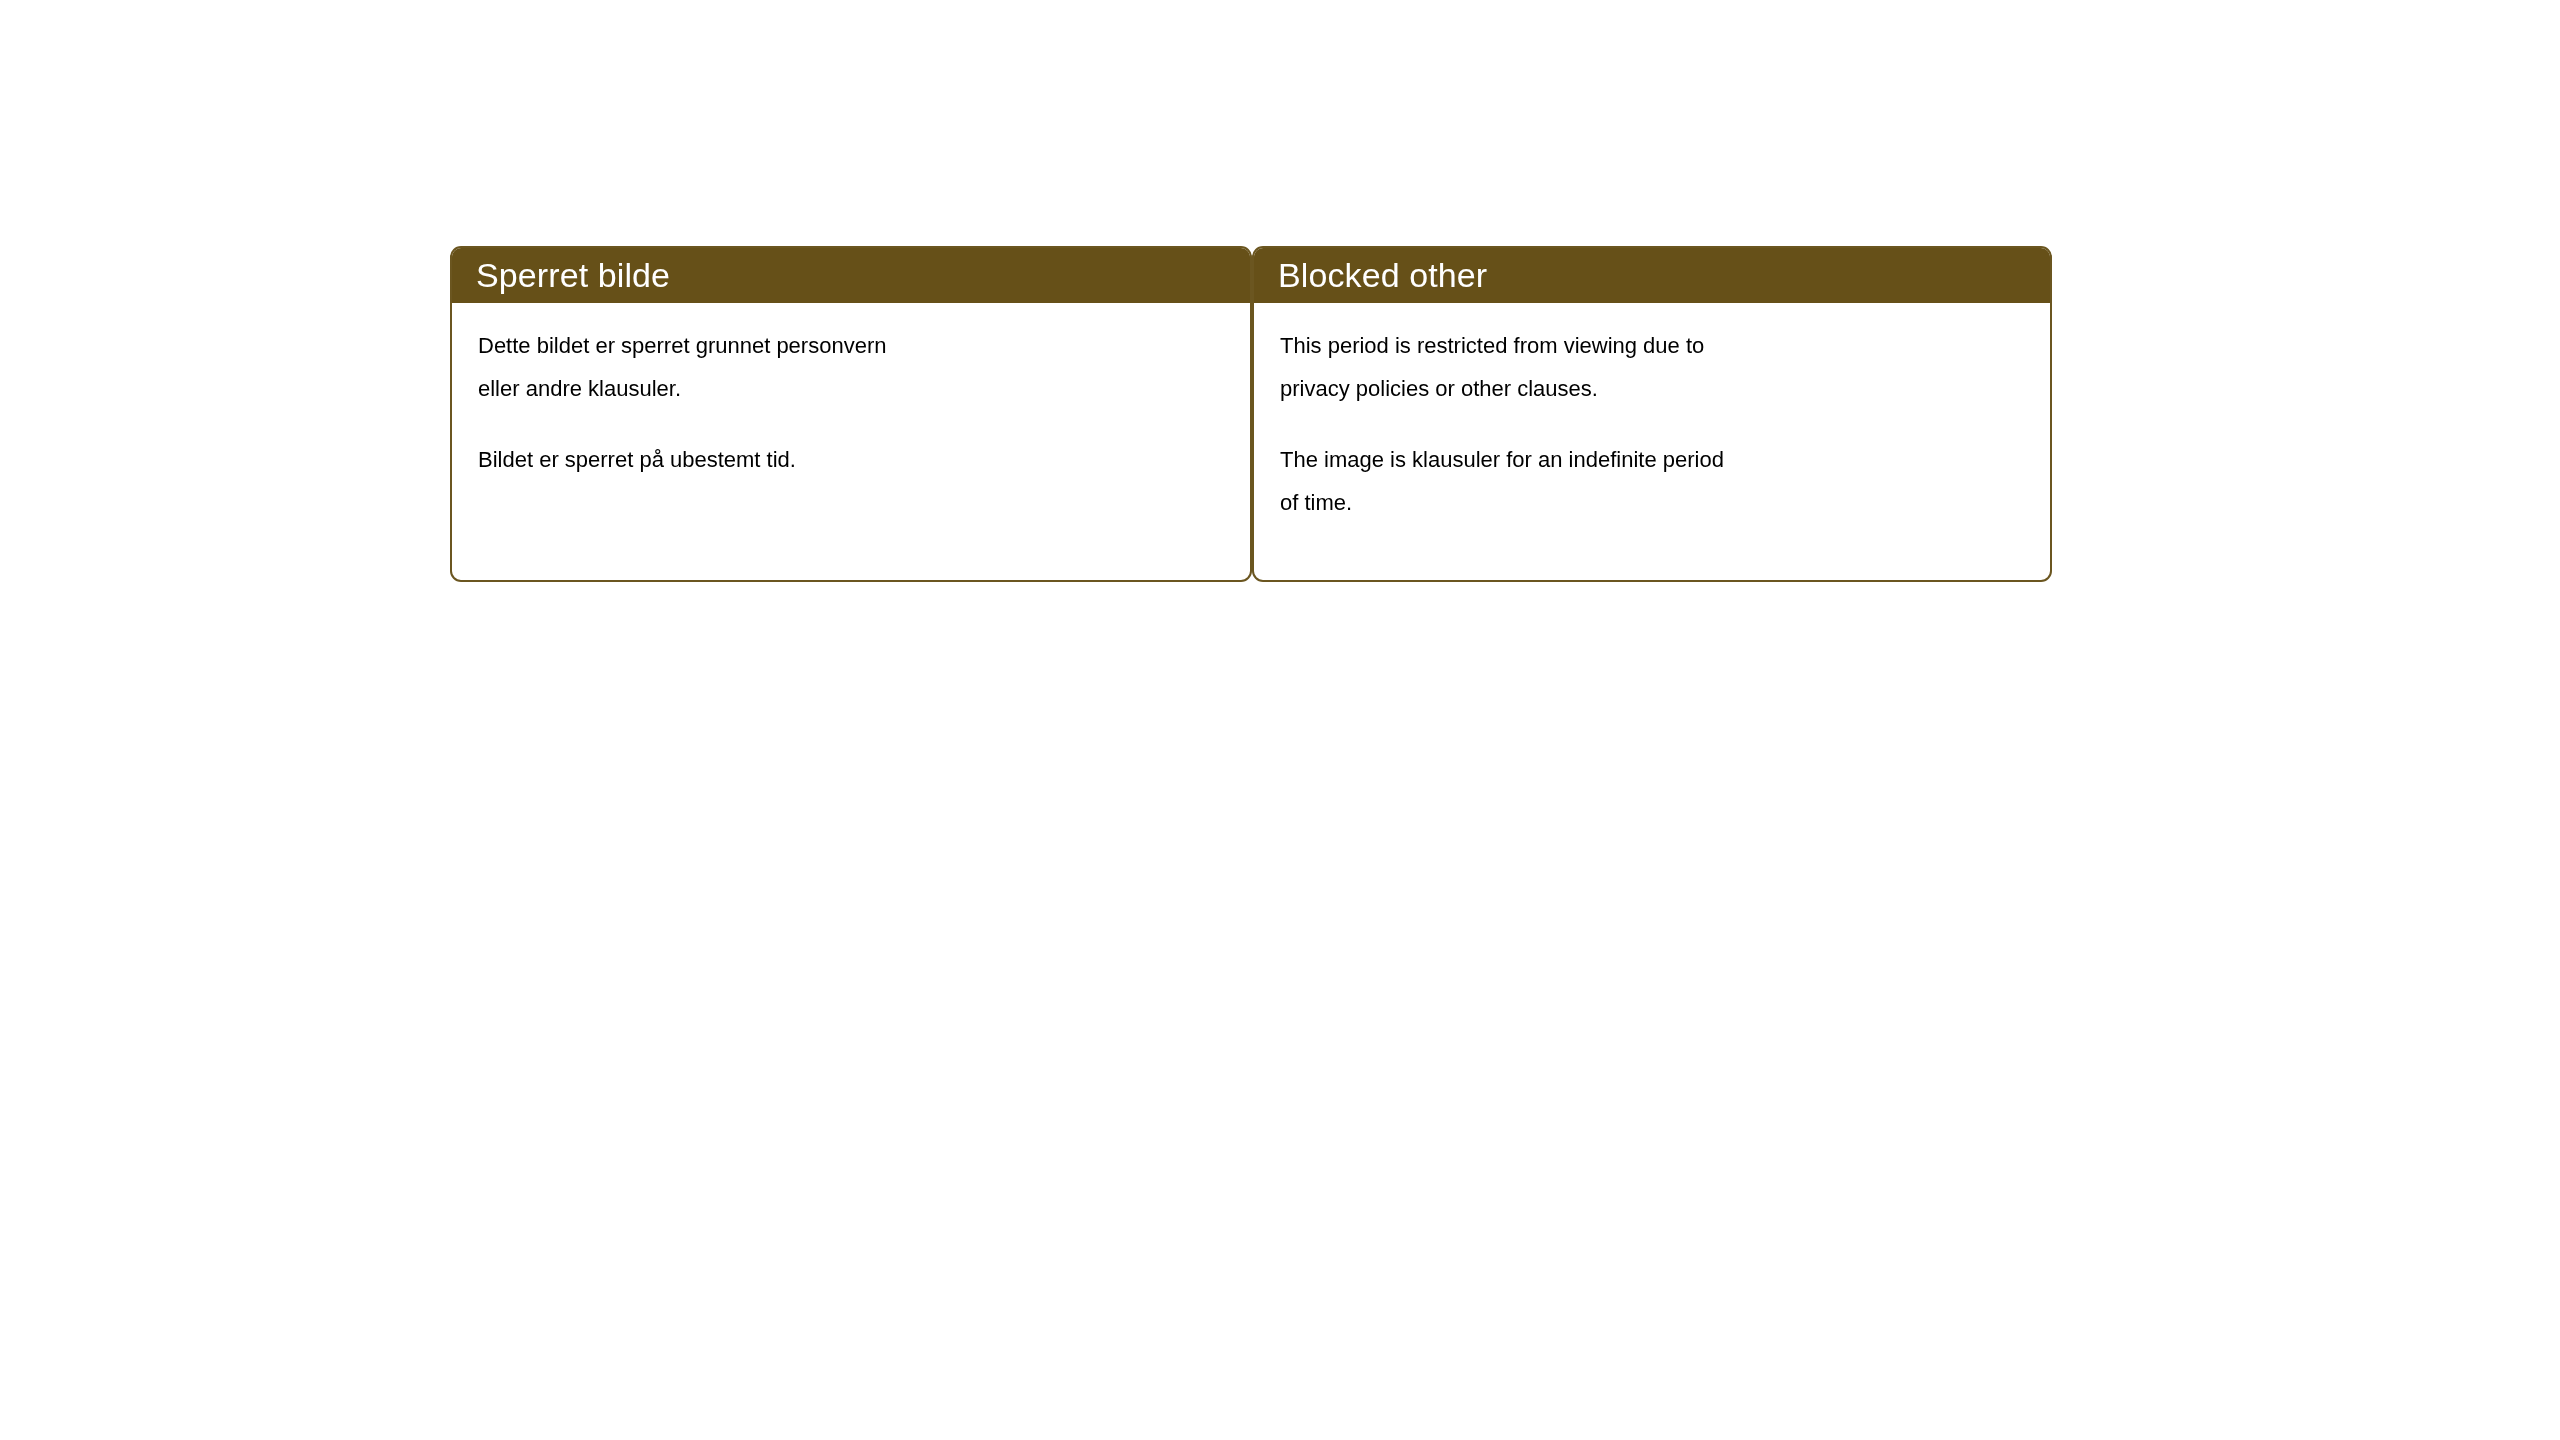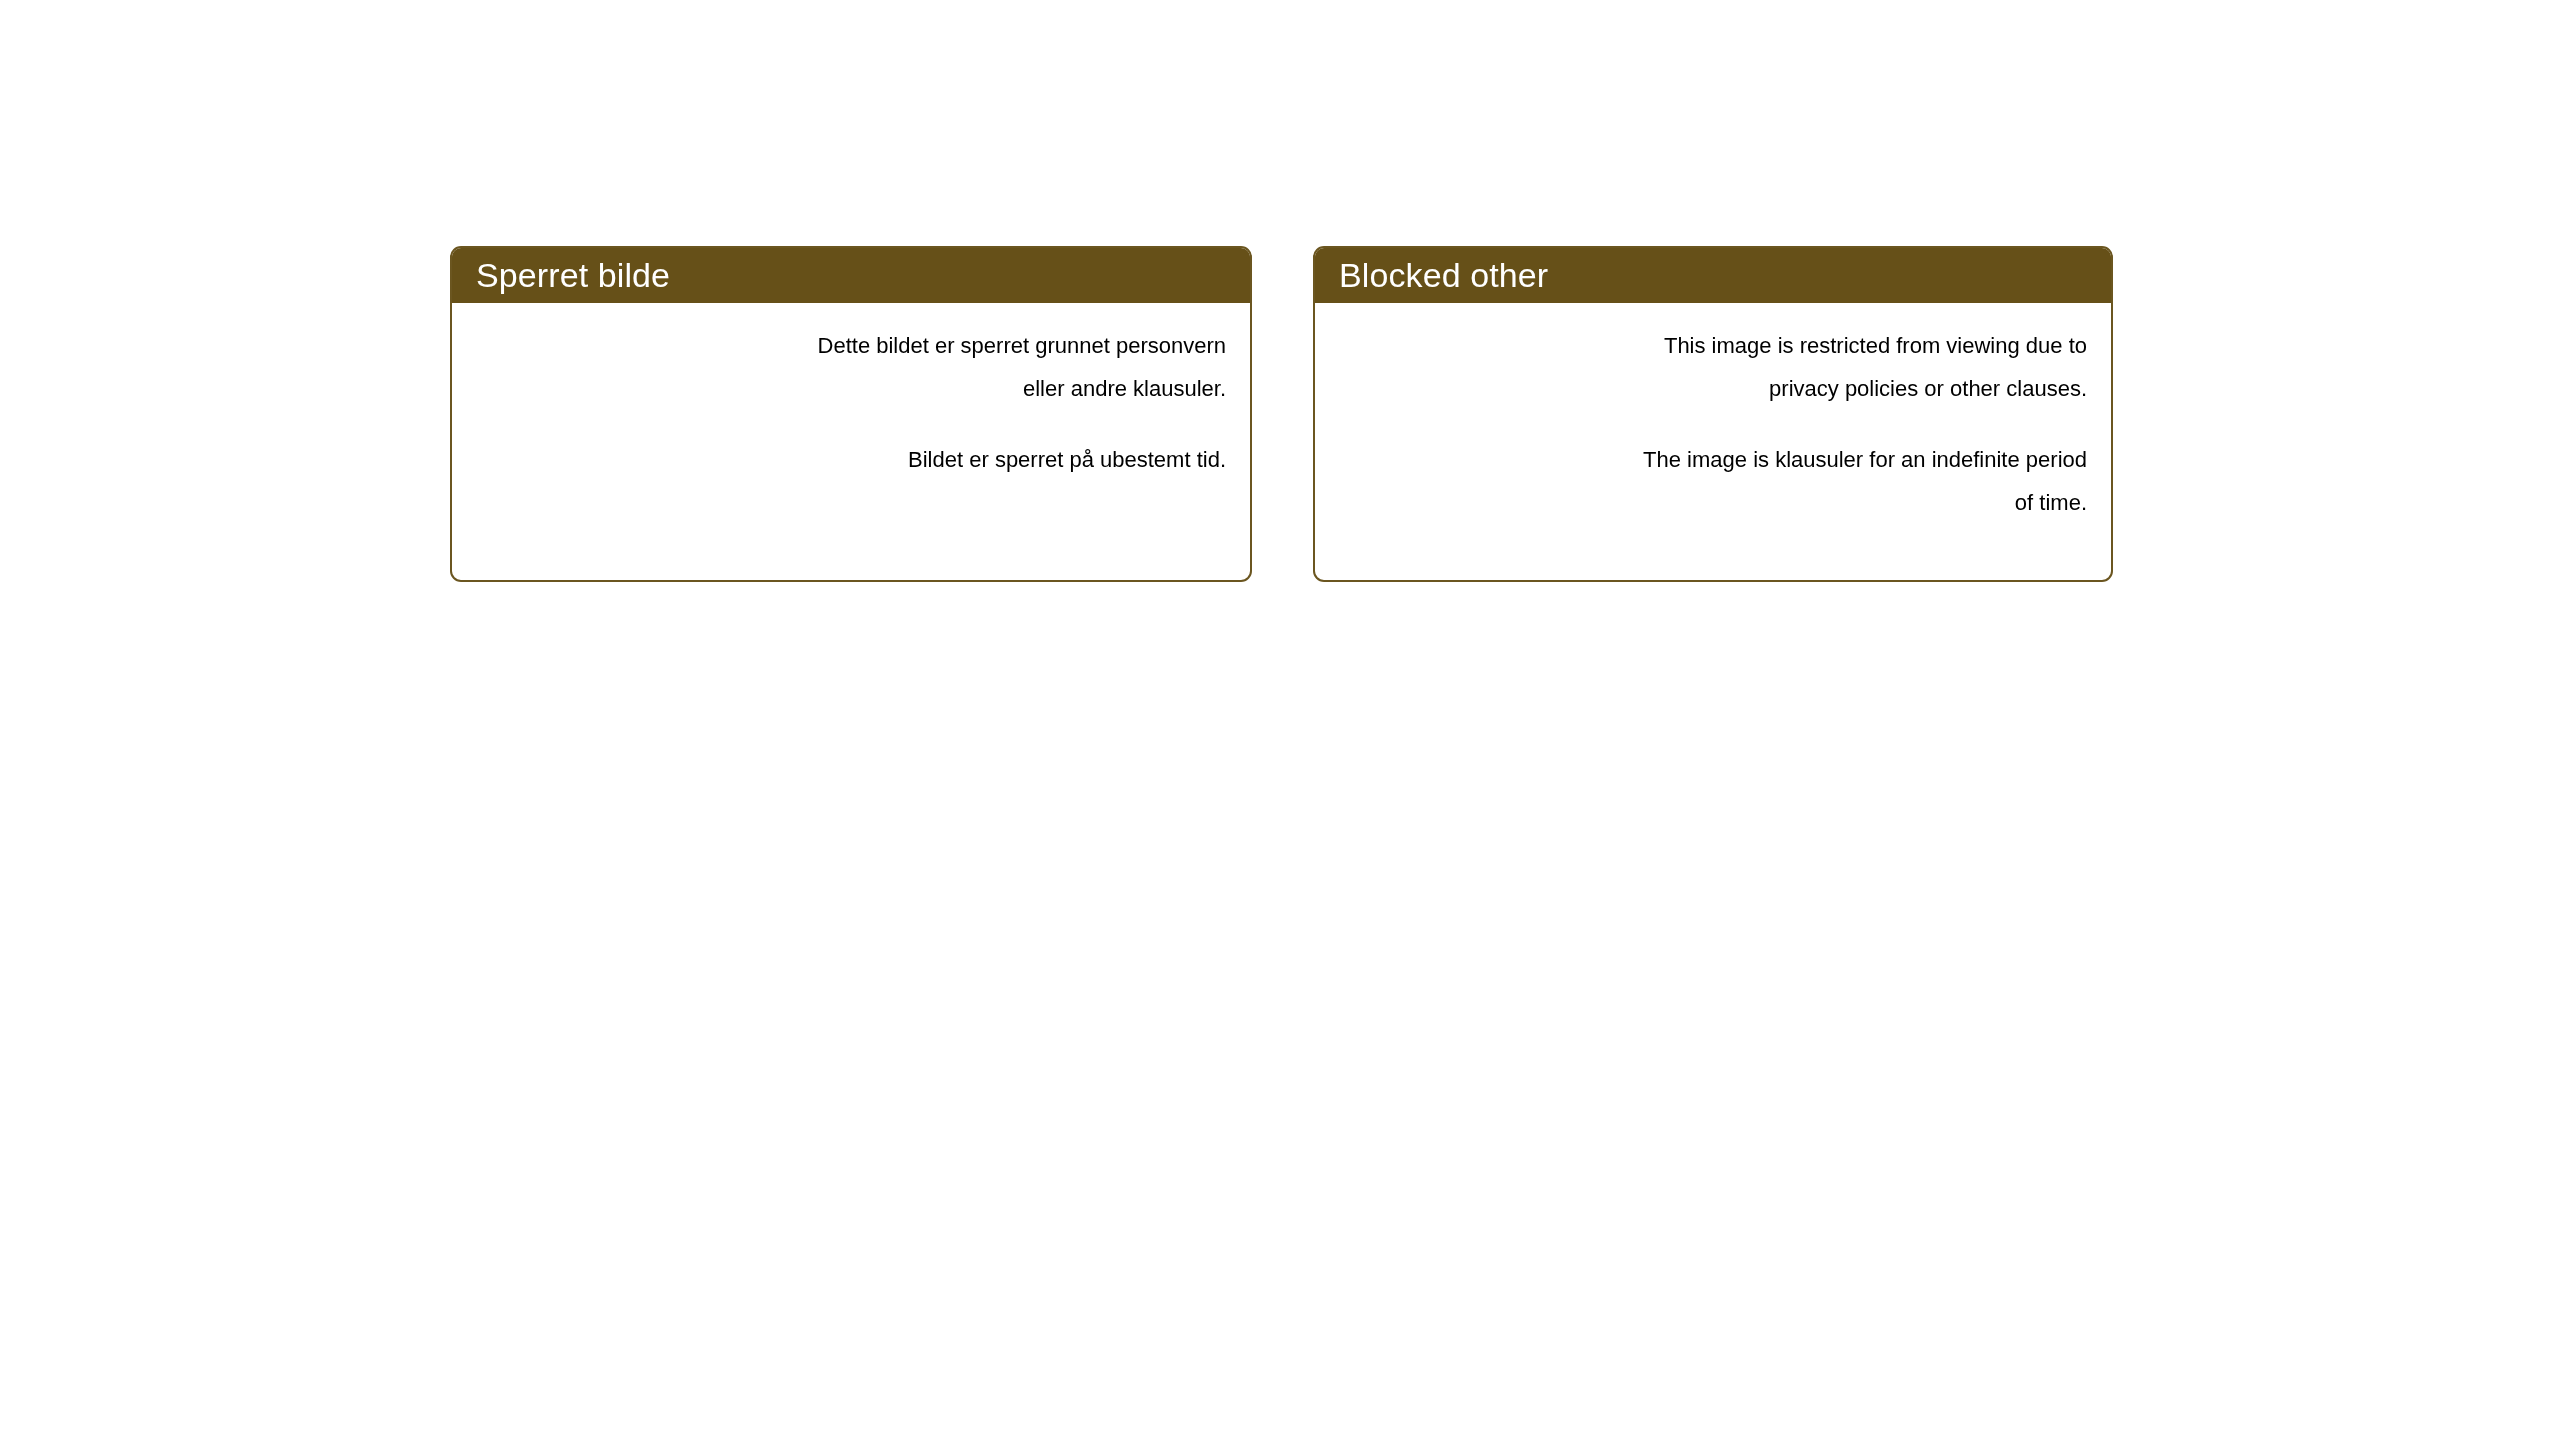--- a/index.html
+++ b/index.html
@@ -22,22 +22,20 @@
     height: 1440px;
   }
 
   .notice-row {
     position: absolute;
     left: 450px;
     top: 246px;
     display: flex;
     flex-direction: row;
     align-items: flex-start;
-    gap: 61px;
-    text-align: right;
   }
 
   .notice-card {
     box-sizing: border-box;
     background: #ffffff;
     border: 2px solid #6b5620;
     border-radius: 11px;
     overflow: hidden;
   }
 
@@ -99,21 +97,21 @@
 eller andre klausuler.</p>
         <p class="card-paragraph">Bildet er sperret på ubestemt tid.</p>
       </div>
     </div>
 
     <div class="notice-card lang-en">
       <div class="card-header">
         <span class="card-title">Blocked other</span>
       </div>
       <div class="card-body">
-        <p class="card-paragraph">This image is restricted from viewing due to
+        <p class="card-paragraph">This period is restricted from viewing due to
 privacy policies or other clauses.</p>
         <p class="card-paragraph">The image is klausuler for an indefinite period
 of time.</p>
       </div>
     </div>
 
   </div>
 </div>
 
 </body></html>

